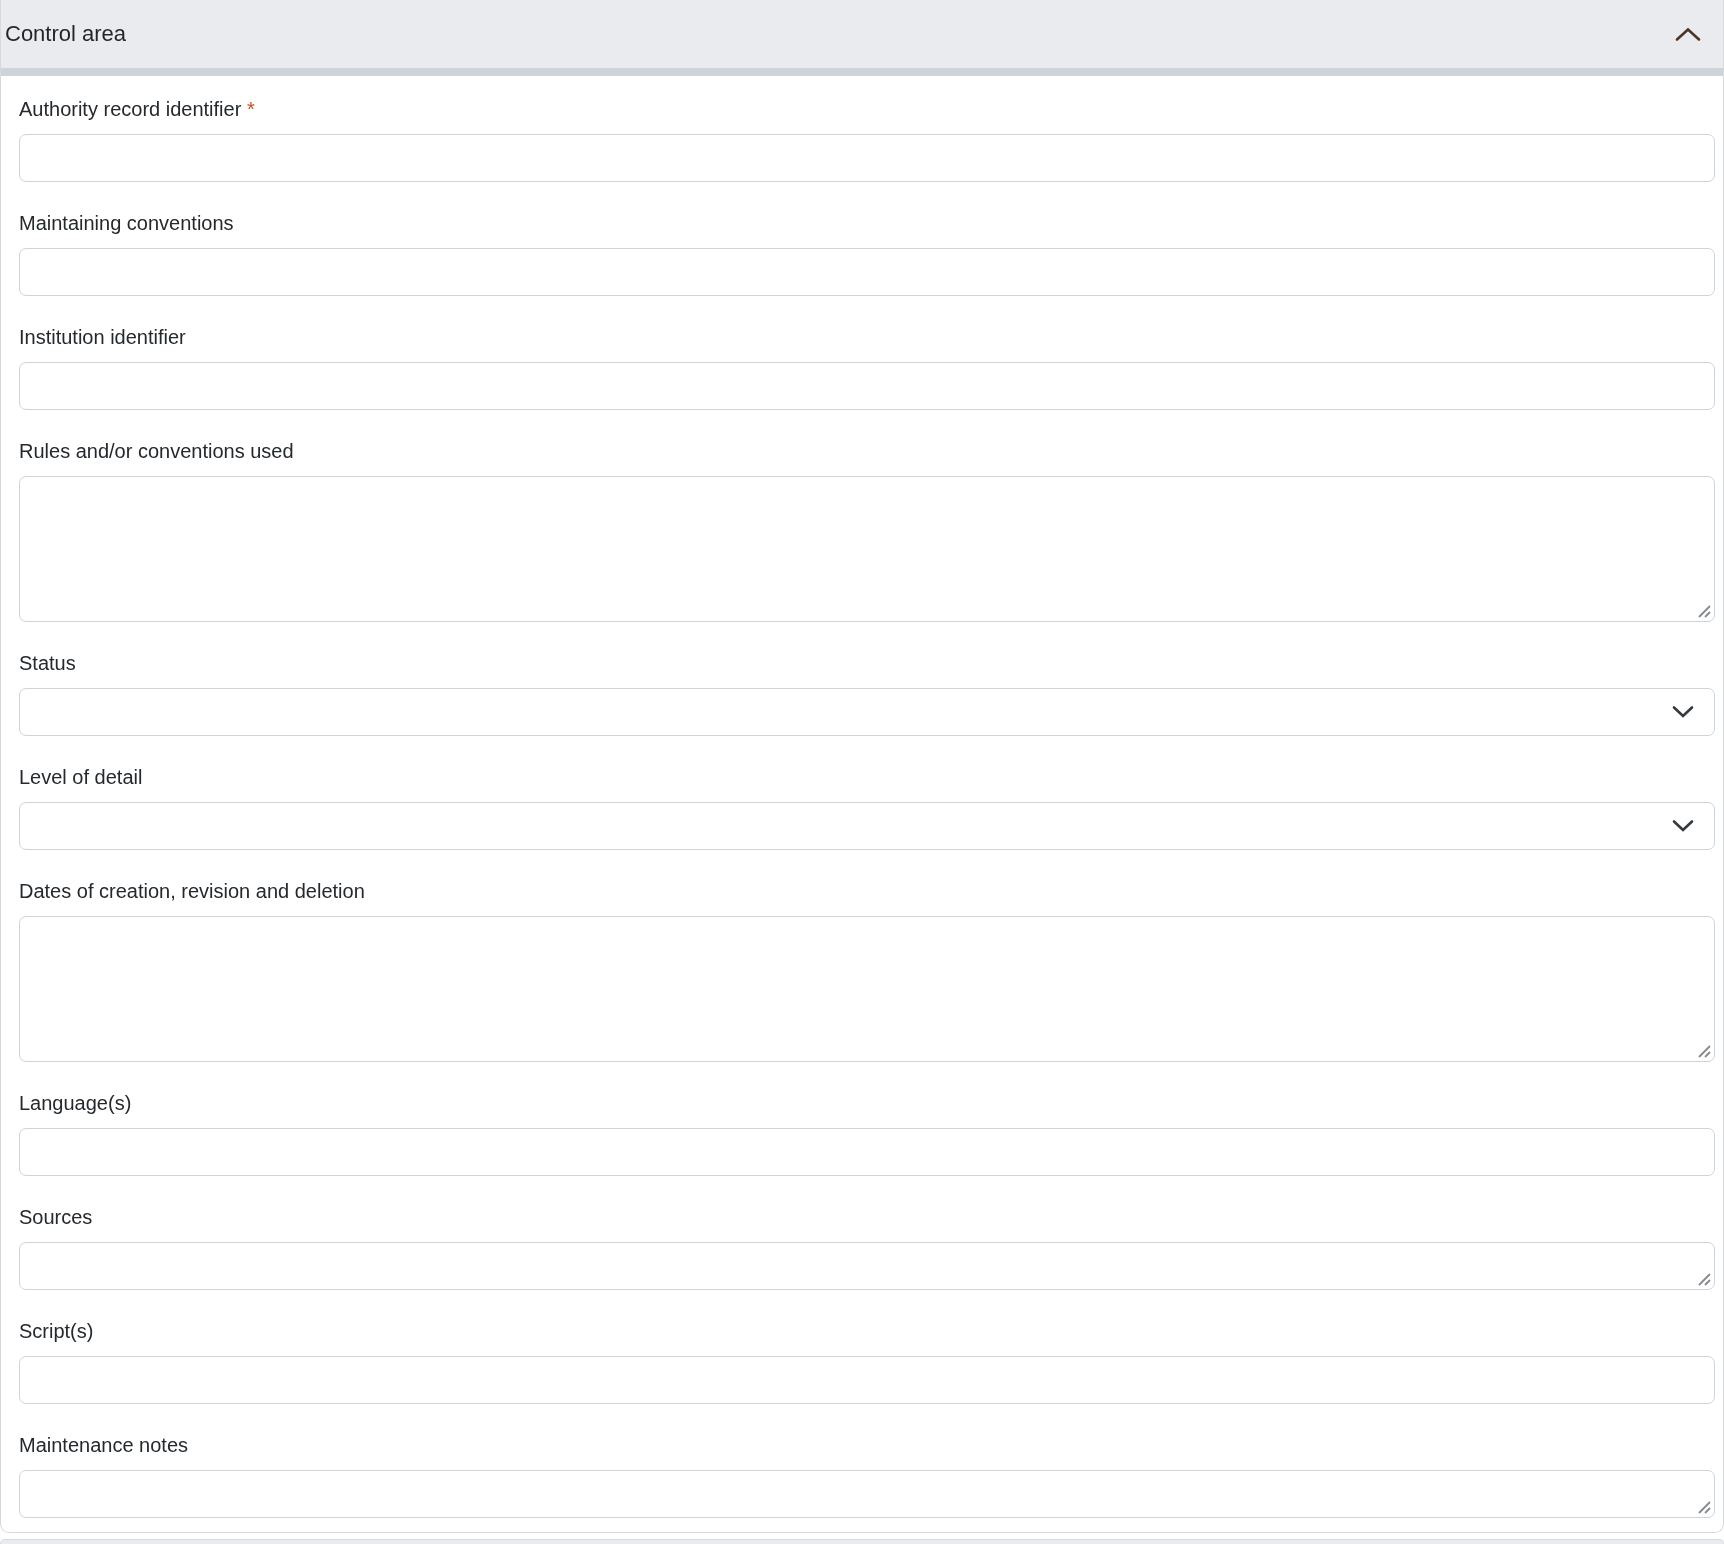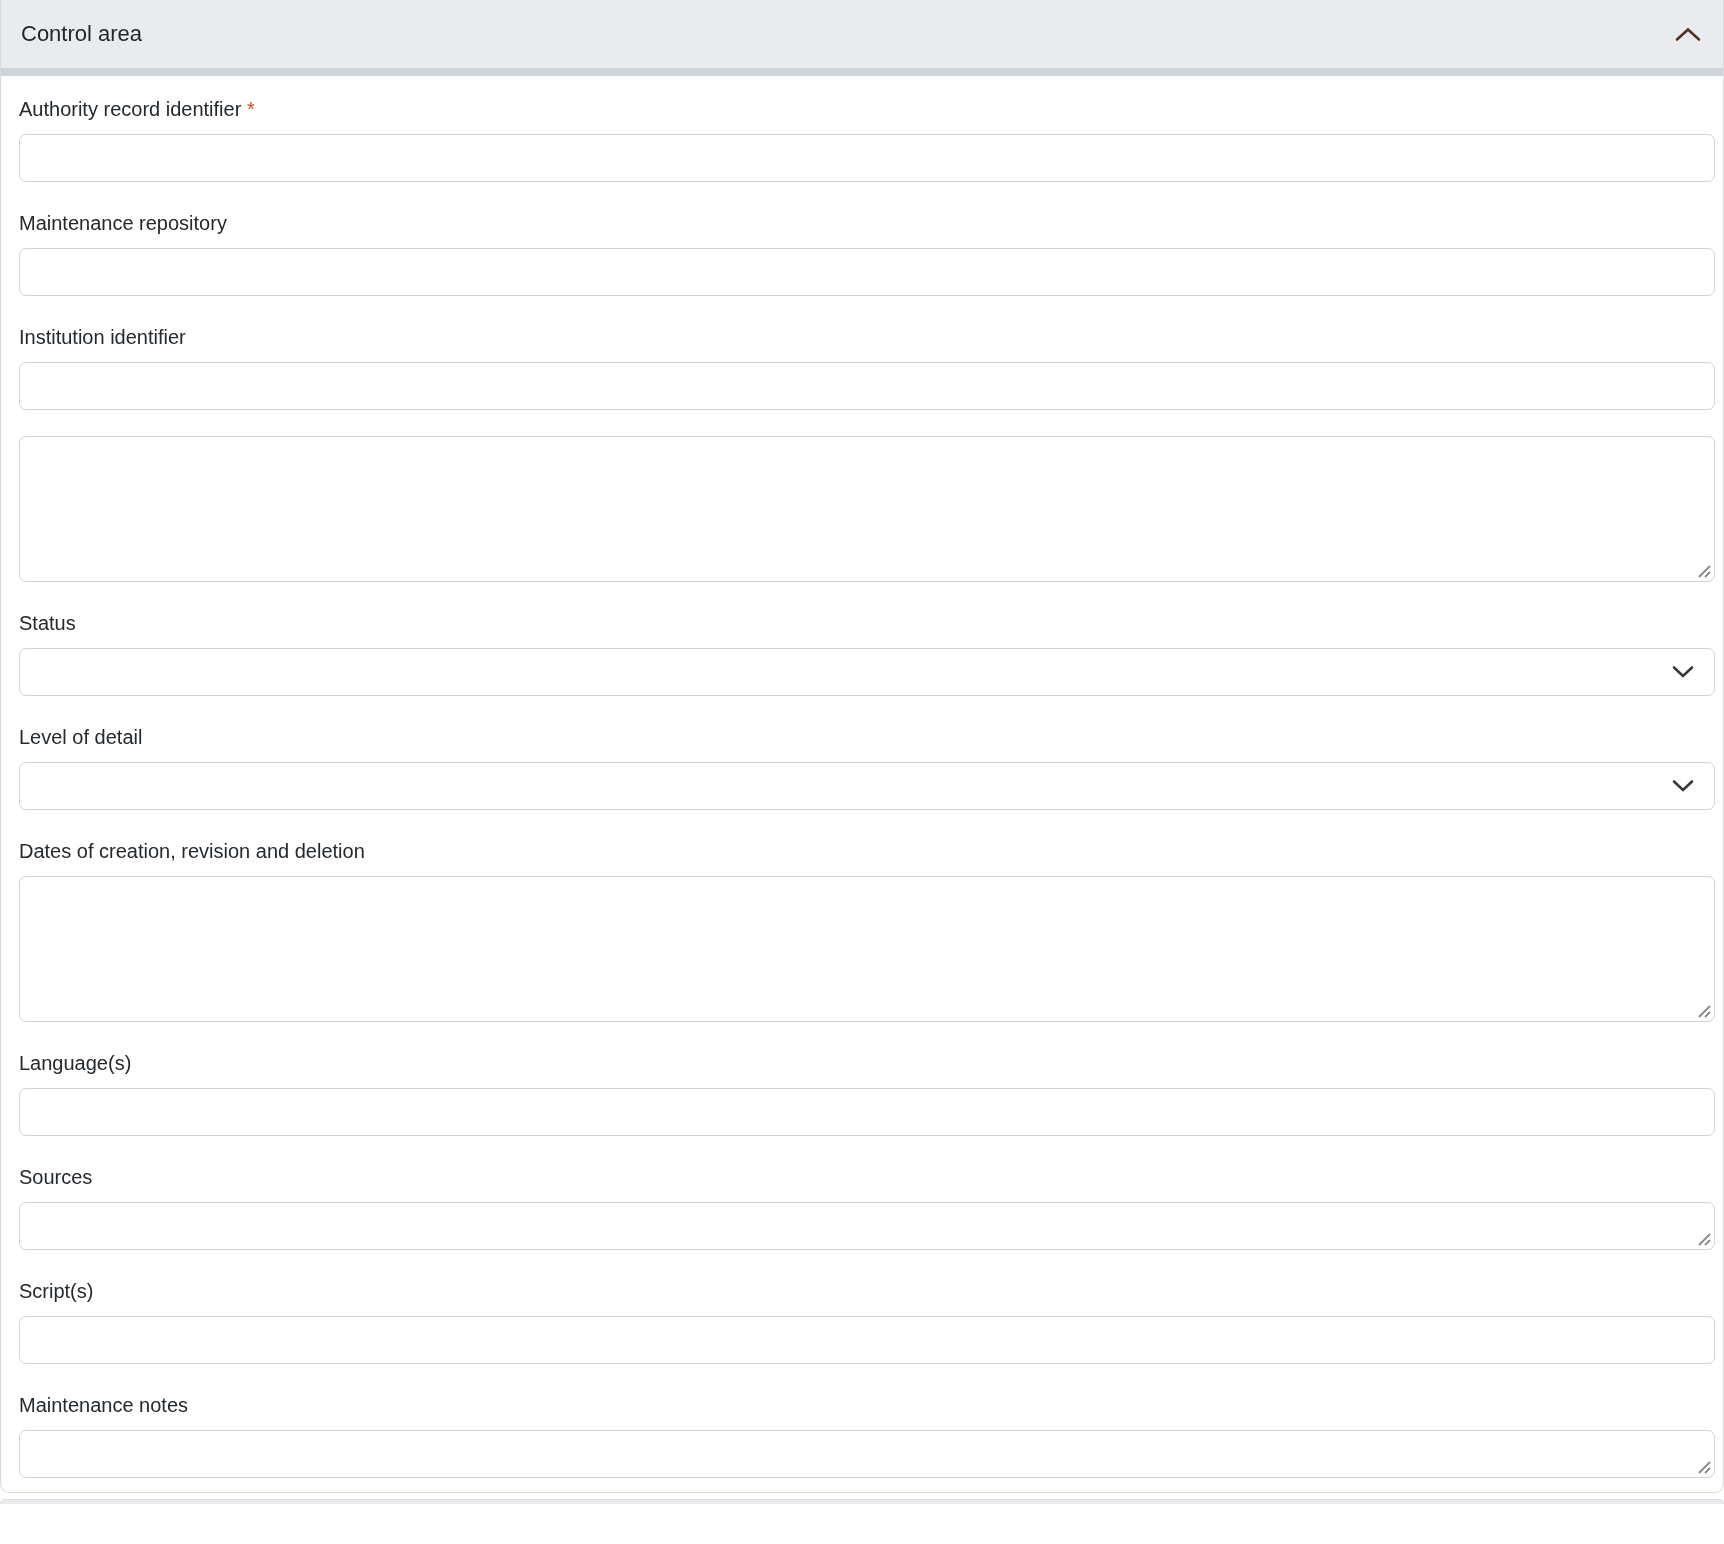--- a/index.html
+++ b/index.html
@@ -20,21 +20,21 @@
     overflow: hidden;
   }
   .accordion-header {
     display: flex;
     align-items: center;
     justify-content: space-between;
     width: 100%;
     height: 68px;
     background: #e9ebee;
     border: none;
-    padding: 0 22px 0 20px;
+    padding: 0 22px 0 4px;
     cursor: pointer;
     font-family: inherit;
   }
   .accordion-title {
     font-size: 22px;
     line-height: 1.2;
     color: #1f252b;
   }
   .chev { display: inline-flex; align-items: center; }
   .header-strip {
@@ -136,30 +136,31 @@
     <div class="header-strip"></div>
 
     <div class="section-body">
 
       <div class="field">
         <label class="field-label"><span>Authority record identifier</span> <span class="req">*</span></label>
         <input class="text-input" type="text" style="">
       </div>
 
       <div class="field">
-        <label class="field-label"><span>Maintenance repository</span></label>
+        <label class="field-label"><span>Maintaining conventions</span></label>
         <input class="text-input" type="text" style="">
       </div>
 
       <div class="field">
         <label class="field-label"><span>Institution identifier</span></label>
         <input class="text-input" type="text" style="">
       </div>
 
       <div class="field">
+        <label class="field-label"><span>Rules and/or conventions used</span></label>
         <div class="ta-wrap ta-large">
           <textarea class="text-area" style=""></textarea>
           <svg class="grip" width="15" height="15" viewBox="0 0 15 15">
             <line x1="3" y1="14" x2="14" y2="3" stroke="#85898d" stroke-width="1.8"></line>
             <line x1="9" y1="14" x2="14" y2="9" stroke="#85898d" stroke-width="1.8"></line>
           </svg>
         </div>
       </div>
 
       <div class="field">

